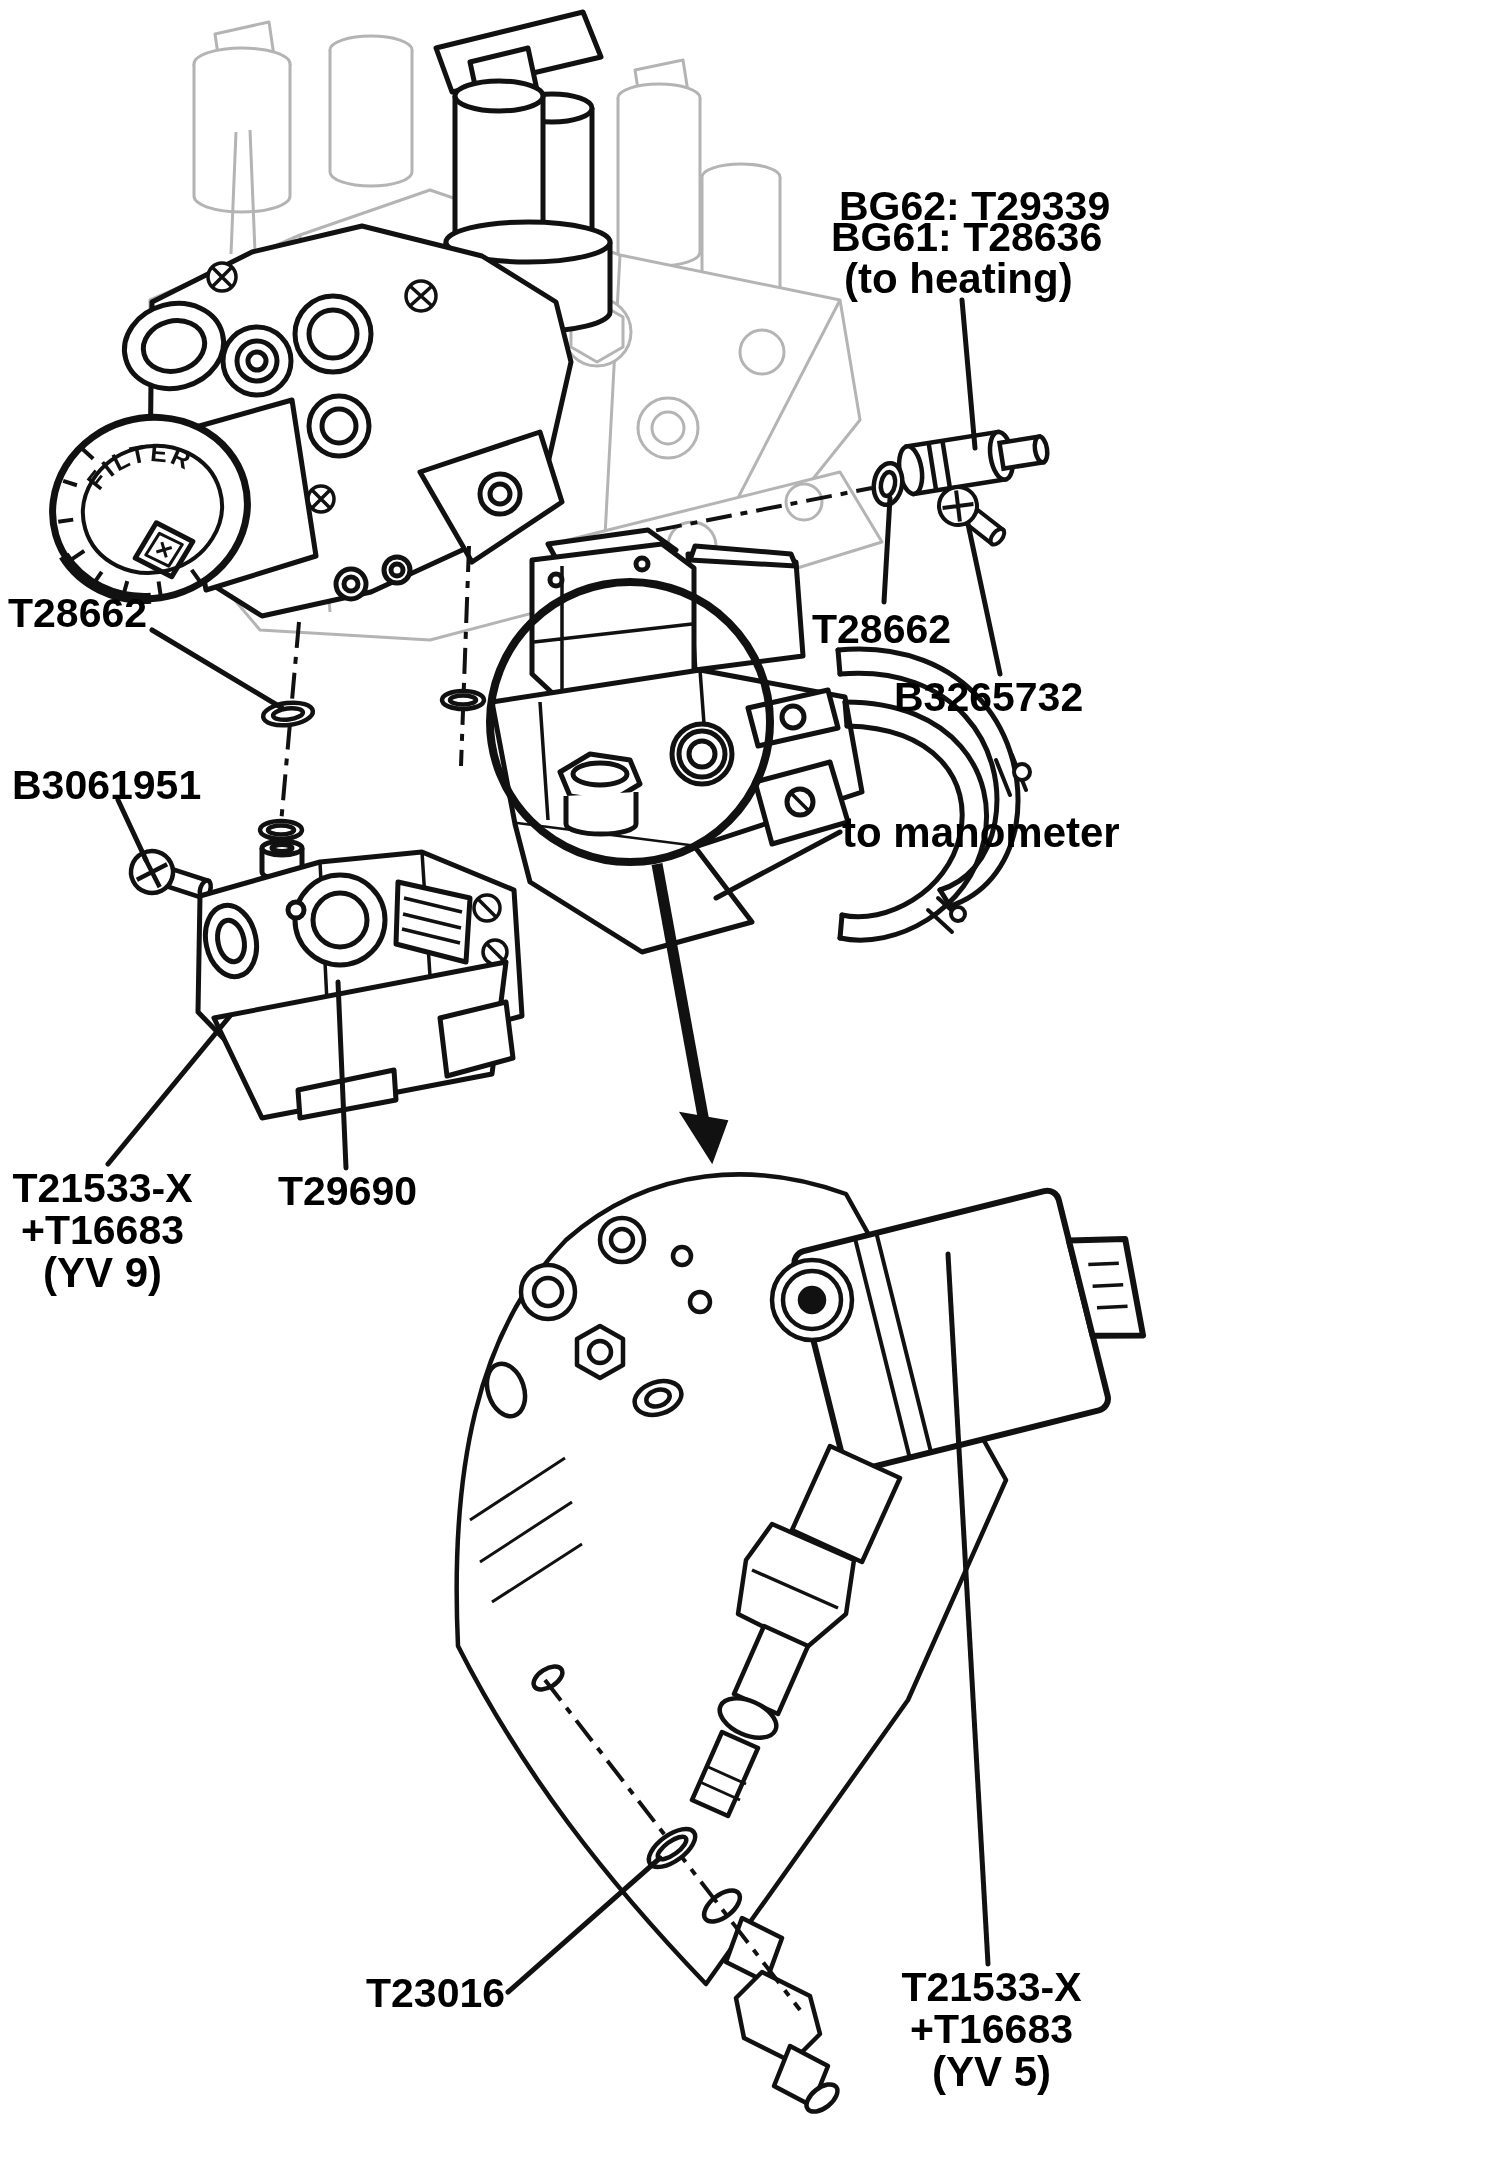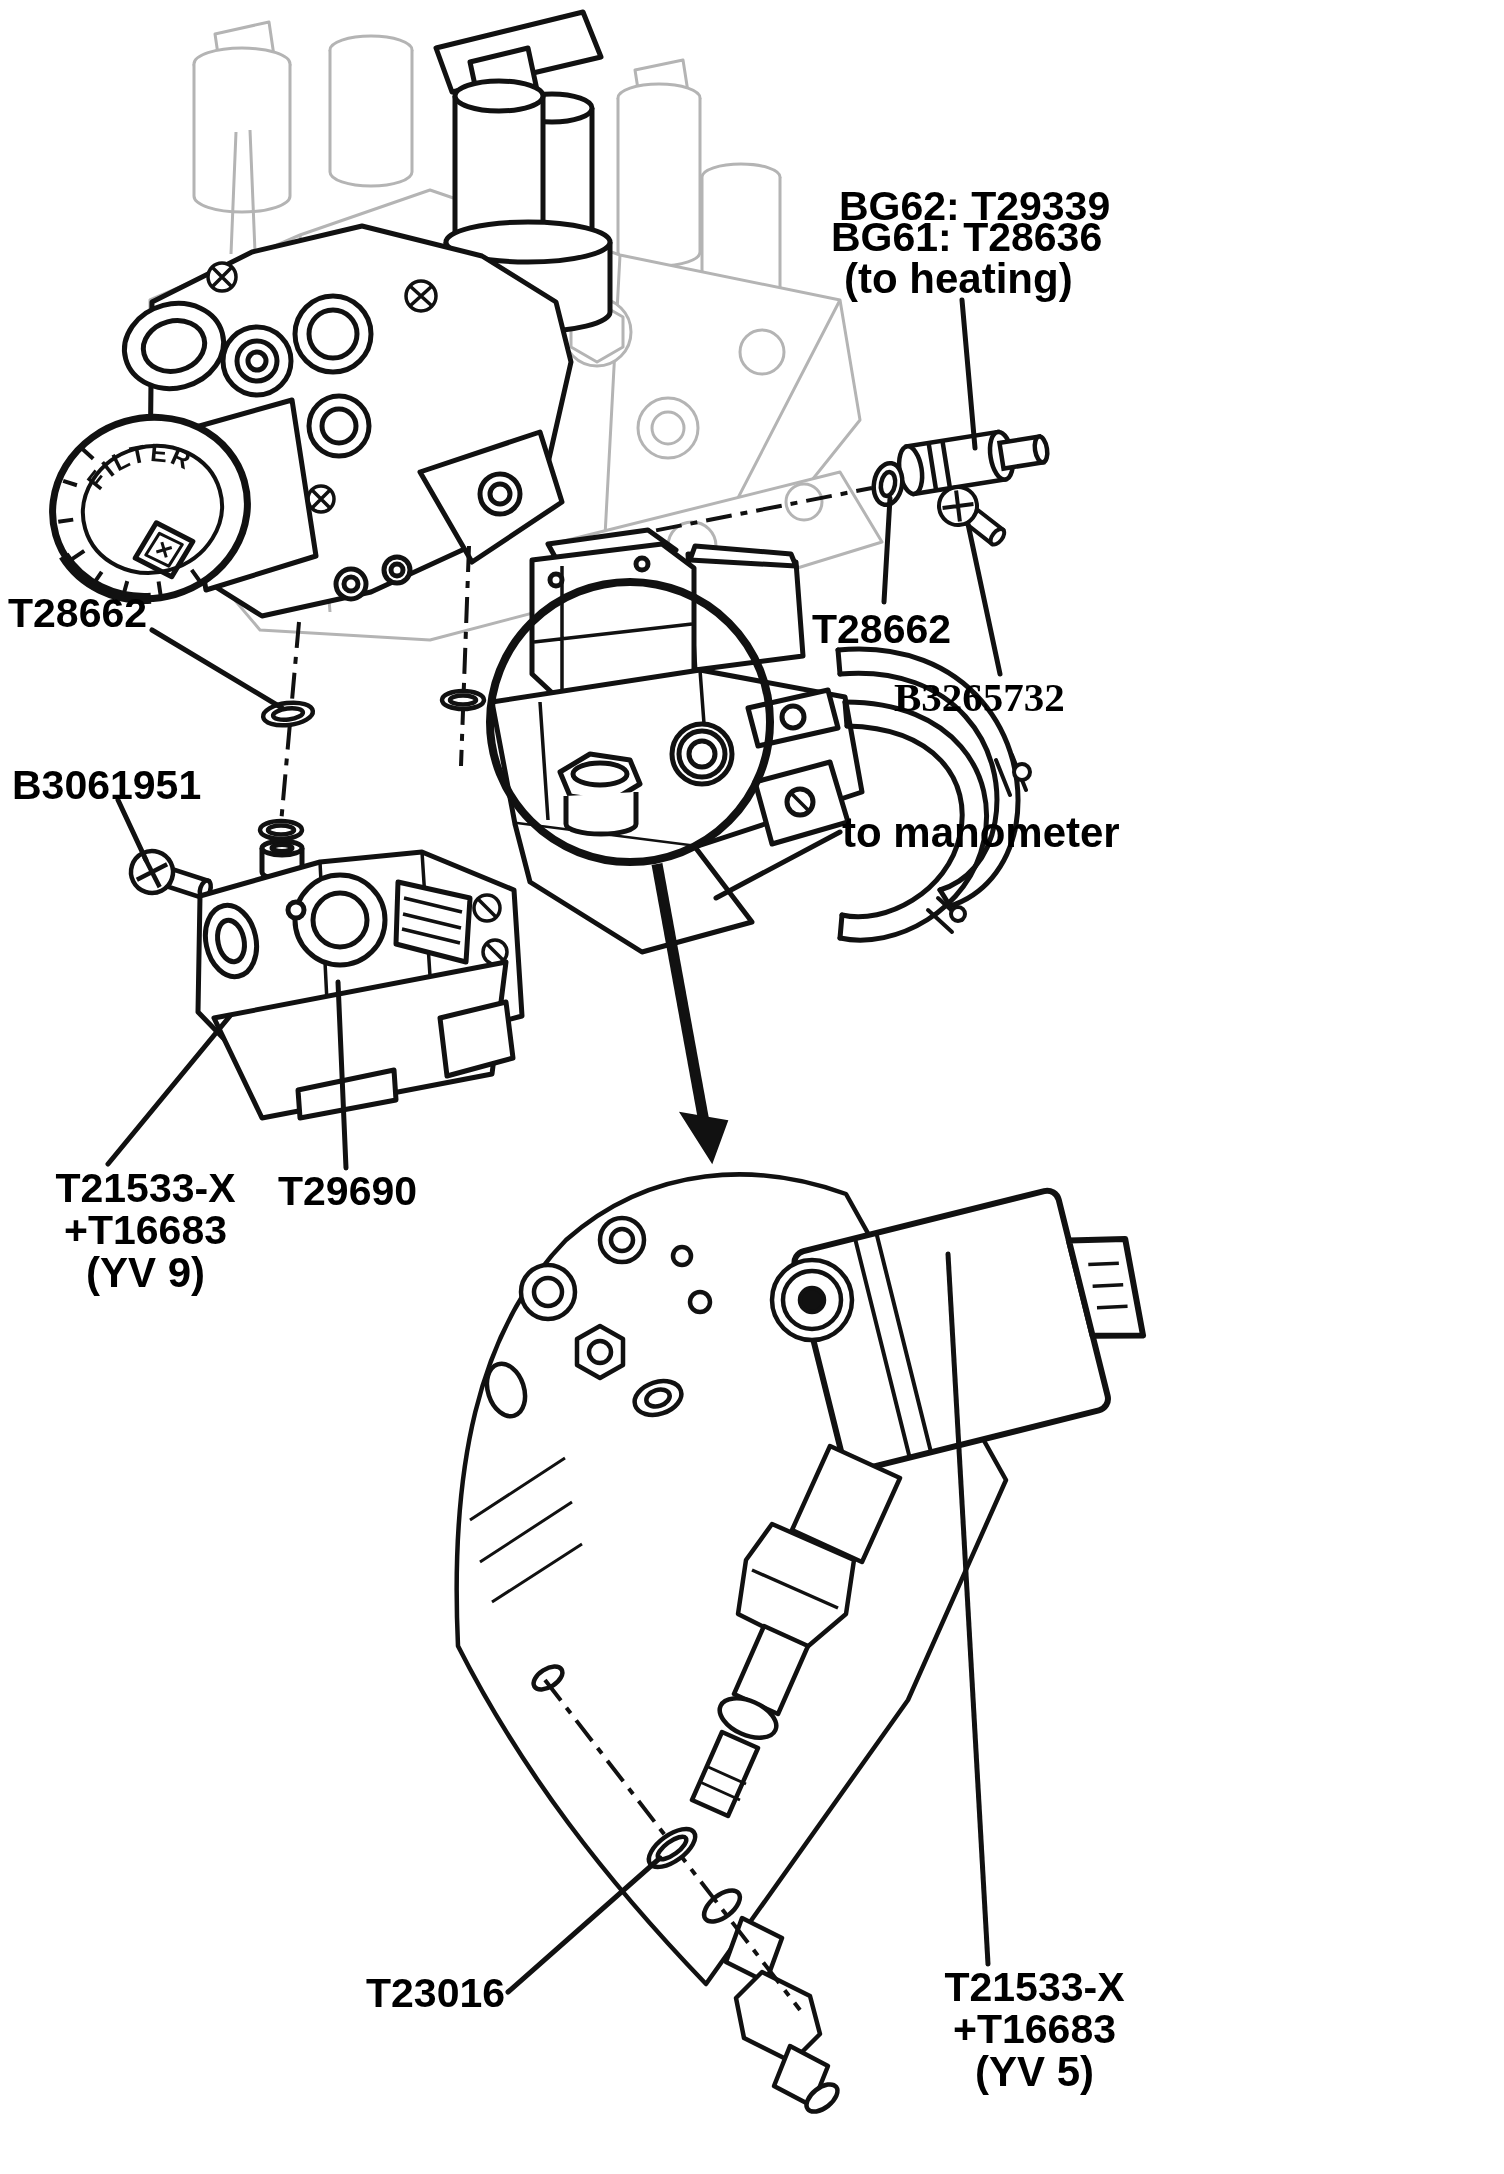--- a/index.html
+++ b/index.html
@@ -19,21 +19,20 @@
     line-height:1.02;
   }
   .big{font-size:41px;}
   .med{font-size:42px;}
   .lbl-block{
     position:absolute;
     font-weight:bold;
     color:#000;
     text-align:center;
     line-height:1.02;
-    padding-left:43px;
   }
   .lbl-block .big,.lbl-block .med{position:static;display:block;}
 </style>
 </head>
 <body>
 
 <div class="stage">
 
 <svg width="1504" height="2174" viewBox="0 0 1504 2174">
 
@@ -296,21 +295,21 @@
     <path d="M988 1964 L948 1254"></path>
   </g>
 </svg>
 
 <div class="lbl big" style="left:806px;top:186px;margin-left:33px;">BG62: T29339</div>
 <div class="lbl big" style="left:831px;top:217px;">BG61: T28636</div>
 <div class="lbl med" style="left:844px;top:258px;">(to heating)</div>
 
 <div class="lbl big" style="left:8px;top:593px;">T28662</div>
 <div class="lbl big" style="left:812px;top:609px;">T28662</div>
-<div class="lbl big" style="left:894px;top:677px;font-family:Liberation Serif, serif;">B3265732</div>
+<div class="lbl big" style="left:894px;top:677px;">B3265732</div>
 <div class="lbl big" style="left:12px;top:765px;">B3061951</div>
 <div class="lbl med" style="left:842px;top:812px;">to manometer</div>
 
 <div class="lbl-block" style="left:0px;top:1168px;width:205px;">
   <span class="big">T21533-X</span>
   <span class="big">+T16683</span>
   <span class="med">(YV 9)</span>
 </div>
 
 <div class="lbl big" style="left:278px;top:1171px;">T29690</div>

